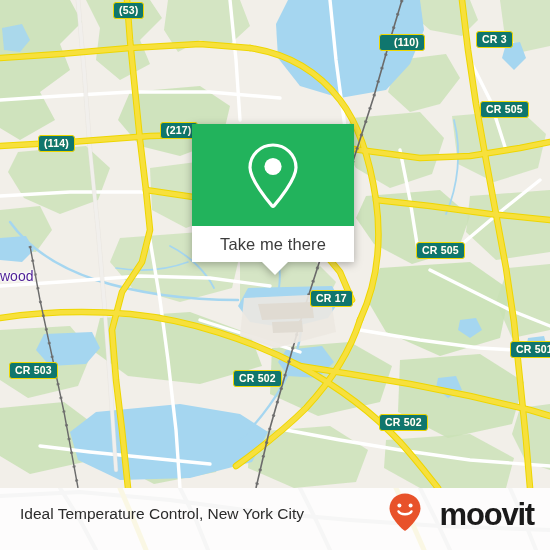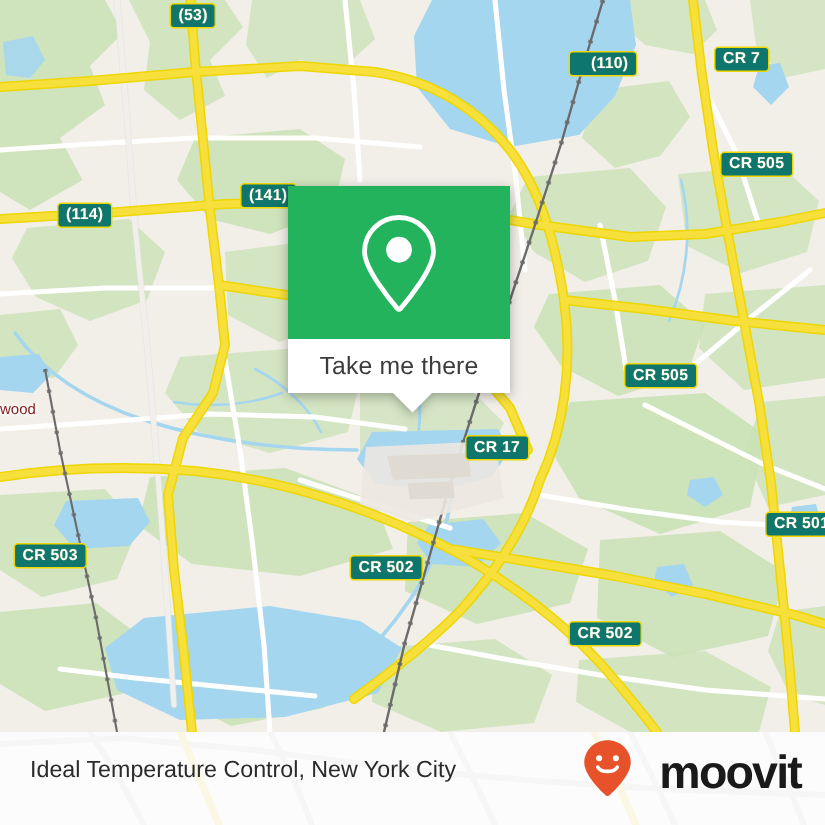--- a/index.html
+++ b/index.html
@@ -63,32 +63,32 @@
     white-space: nowrap;
     letter-spacing: 0.2px;
     text-shadow: 0 0 1px rgba(200,180,0,0.4);
   }
   .shield.ref { font-size: 10.5px; }
 
   
   .place-label {
     position: absolute;
     z-index: 26;
-    color: #7f1d1d;
-    font-size: 10px;
+    color: #4c1d95;
+    font-size: 14px;
     white-space: nowrap;
     text-shadow: 1px 0 2px #fff, -1px 0 2px #fff, 0 1px 2px #fff, 0 -1px 2px #fff;
   }
 
   
   .popup {
     position: absolute;
     left: 192px;
     top: 124px;
-    width: 148px;
+    width: 162px;
     z-index: 60;
     filter: drop-shadow(0 2px 4px rgba(0,0,0,0.30));
   }
   .popup-head {
     height: 102px;
     background: #22b35c;
     display: flex;
     align-items: center;
     justify-content: center;
   }
@@ -299,24 +299,24 @@
           <path d="M244,298 L330,294 L336,332 L276,348 L240,336 Z" fill="#ece8e1" opacity="0.9"></path>
           <path d="M258,304 L312,302 L314,318 L262,320 Z" fill="#e0dbd2"></path>
           <path d="M272,322 L302,321 L303,332 L273,333 Z" fill="#e0dbd2"></path>
         </g>
       </g>
     </svg>
 
     <div>
       <div class="shield ref" style="left:113px;  top:2px;">(53)</div>
       <div class="shield ref" style="left:379px;  top:34px;padding-left:14px;">(110)</div>
-      <div class="shield ref" style="left:476px;  top:31px;">CR 7</div>
+      <div class="shield ref" style="left:476px;  top:31px;">CR 3</div>
       <div class="shield ref" style="left:480px;  top:101px;">CR 505</div>
       <div class="shield ref" style="left:38px;   top:135px;text-align:right;">(114)</div>
-      <div class="shield ref" style="left:160px;  top:122px;">(141)</div>
+      <div class="shield ref" style="left:160px;  top:122px;">(217)</div>
       <div class="shield ref" style="left:416px;  top:242px;">CR 505</div>
       <div class="shield ref" style="left:310px;  top:290px;">CR 17</div>
       <div class="shield ref" style="left:510px;  top:341px;">CR 501</div>
       <div class="shield ref" style="left:9px;   top:362px;">CR 503</div>
       <div class="shield ref" style="left:233px;  top:370px;">CR 502</div>
       <div class="shield ref" style="left:379px;  top:414px;">CR 502</div>
     </div>
 
     <div class="place-label" style="left:0px; top:268px;">wood</div>
 

